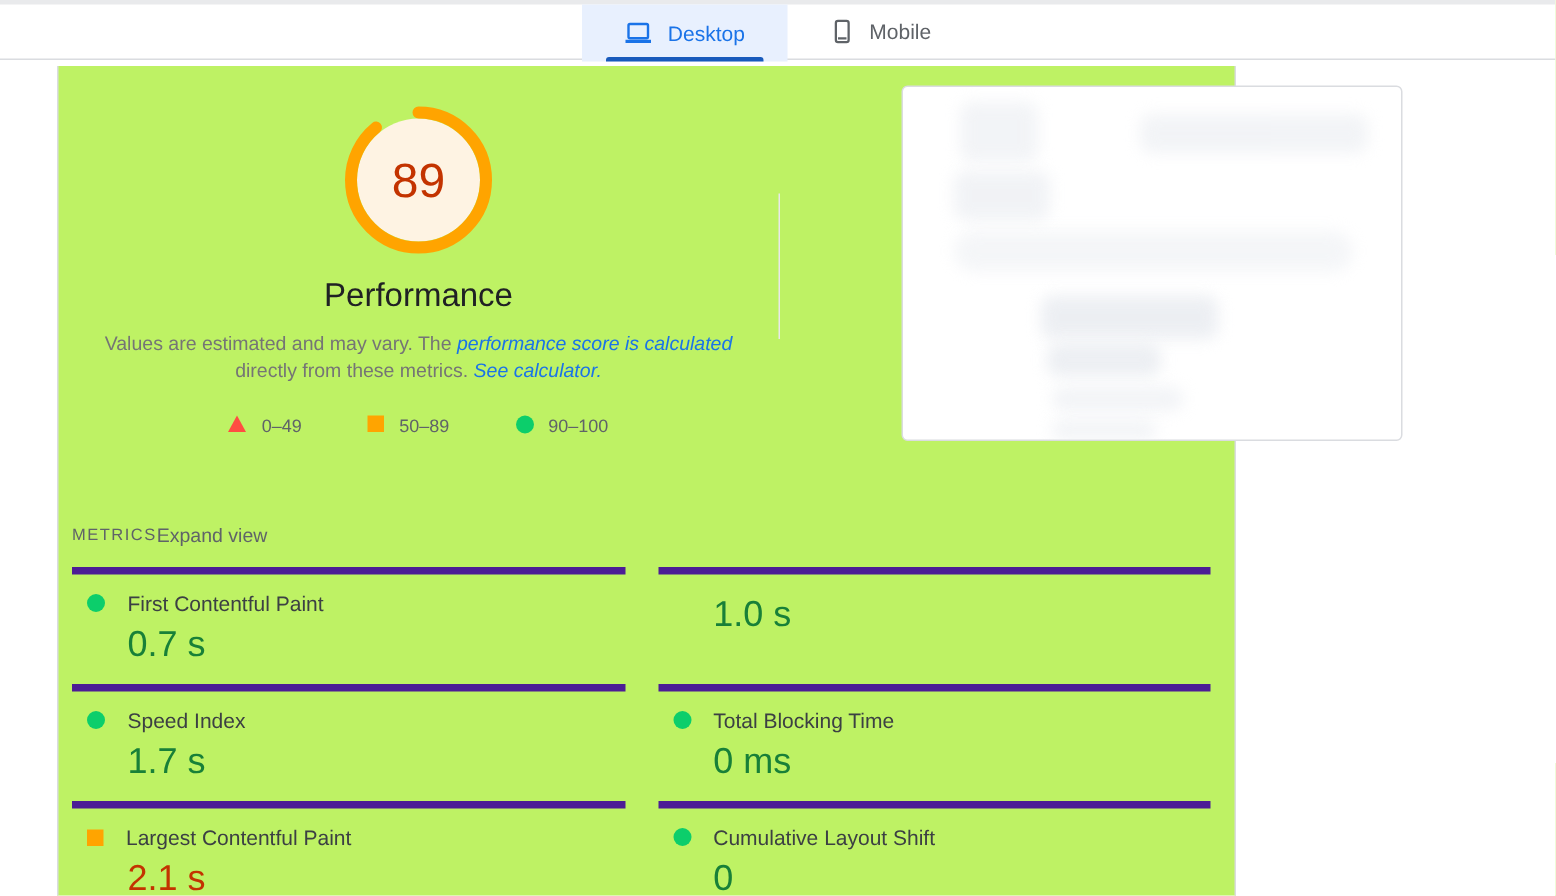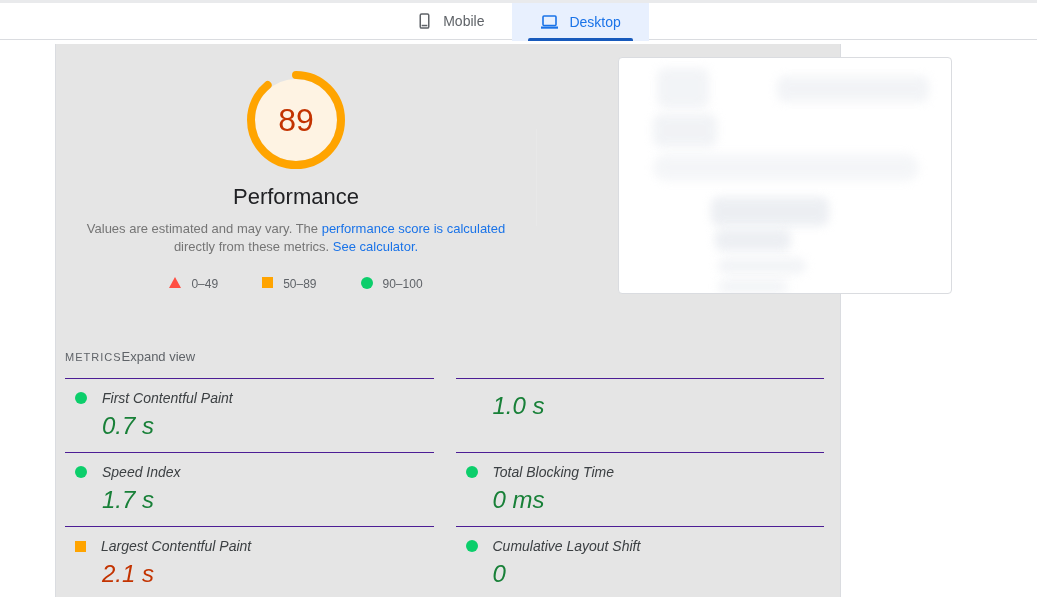--- a/index.html
+++ b/index.html
@@ -11,35 +11,35 @@
   .tabbar { height:37px; border-bottom:1px solid #DADCE0; display:flex;
             justify-content:center; align-items:stretch; position:relative; }
   .tab { display:flex; align-items:center; gap:10px; padding:0 28px;
          font-size:14px; font-weight:500; color:#5F6368; cursor:pointer; }
   .tab.active { background:#E8F0FE; color:#1A73E8; position:relative; margin-bottom:-2px; }
   .tab.active .indicator { position:absolute; left:16px; right:16px; bottom:0;
                            height:3px; background:#185ABC; border-radius:2px 2px 0 0; }
   .tab svg { display:block; }
 
   
-  .card { position:absolute; left:55px; top:44px; width:786px; height:553px;
-          border-left:1px solid #DADCE0; border-right:1px solid #DADCE0; background:#e5e5e5; }
+  .card { position:absolute; left:38px; top:44px; width:786px; height:553px;
+          border-left:1px solid #DADCE0; border-right:1px solid #DADCE0; background:#bef264; }
 
   
   .summary { position:relative; height:293px; }
   .summary-left { position:absolute; left:0; top:0; width:480px; text-align:center; }
   .v-divider { position:absolute; left:480px; top:85px; width:1px; height:97px; background:#E8E8E8; }
 
   .gauge-wrap { width:100px; height:100px; margin:26px auto 0; position:relative; }
   .gauge-wrap svg { display:block; }
   .gauge-score { position:absolute; inset:0; display:flex; align-items:center;
                  justify-content:center; font-size:32px; color:#C33300; }
   .perf-title { margin-top:14px; font-size:22px; font-weight:500; color:#202124; }
   .perf-desc { margin:10px auto 0; width:424px; font-size:13px; line-height:18px; color:#757575; }
-  .perf-desc a { color:#1A73E8; text-decoration:none; }
+  .perf-desc a { color:#1A73E8; text-decoration:none;font-style:italic; }
   .legend { margin-top:21px; display:flex; justify-content:center; gap:44px;
             font-size:12px; color:#5F6368; }
   .legend-item { display:flex; gap:10px; }
 
   .marker-triangle { width:0; height:0; border-left:6px solid transparent;
                      border-right:6px solid transparent; border-bottom:11px solid #FF4E42; }
   .marker-square { width:11px; height:11px; background:#FFA400; }
   .marker-circle { width:12px; height:12px; border-radius:50%; background:#0CCE6B; }
 
   
@@ -48,53 +48,53 @@
   .blob { position:absolute; background:#E8EBF0; border-radius:8px; filter:blur(5px); }
 
   
   .metrics { padding:0 16px 0 9px; }
   .metrics-head { display:flex; justify-content:flex-start; align-items:center;
                   padding:12px 0 14px 0; }
   .metrics-label { font-size:11px; letter-spacing:1px; color:#5F6368; font-weight:500; }
   .expand-view { font-size:13px; color:#5F6368; cursor:pointer; }
 
   .metrics-grid { display:grid; grid-template-columns:1fr 1fr; column-gap:22px; }
-  .metric-item { border-top:1px solid #4c1d95; padding:9px 0 12px 10px;font-style:italic; }
+  .metric-item { border-top:5px solid #4c1d95; padding:9px 0 12px 10px; }
   .metric-row { display:flex; align-items:center; gap:15px; height:20px; }
   .metric-name { font-size:14px; color:#3C4043; }
   .metric-value { margin:4px 0 0 27px; font-size:24px; line-height:28px; }
   .metric-item.good .metric-value { color:#188038; }
   .metric-item.average .metric-value { color:#C33300; }
   .metric-item.good .metric-marker { width:12px; height:12px; border-radius:50%; background:#0CCE6B; }
   .metric-item.average .metric-marker { width:11px; height:11px; background:#FFA400; }
 </style>
 </head>
 <body>
 
 <div class="top-strip"></div>
 
 <div class="tabbar">
-  <div class="tab">
-    <span>
-      <svg width="17" height="18" viewBox="0 0 18 18" fill="none" stroke="#5F6368" stroke-width="1.6">
-        <rect x="4.5" y="1.5" width="9" height="15" rx="1.5"></rect>
-        <line x1="6" y1="13.8" x2="12" y2="13.8"></line>
-      </svg>
-    </span>
-    <span>Mobile</span>
-  </div>
   <div class="tab active">
     <span>
       <svg width="19" height="18" viewBox="0 0 19 18" fill="none" stroke="#1A73E8" stroke-width="1.6">
         <rect x="3" y="3" width="13" height="9.5" rx="1"></rect>
         <line x1="1" y1="14.6" x2="18" y2="14.6" stroke-width="2.2"></line>
       </svg>
     </span>
     <span>Desktop</span>
     <span class="indicator"></span>
+  </div>
+  <div class="tab">
+    <span>
+      <svg width="17" height="18" viewBox="0 0 18 18" fill="none" stroke="#5F6368" stroke-width="1.6">
+        <rect x="4.5" y="1.5" width="9" height="15" rx="1.5"></rect>
+        <line x1="6" y1="13.8" x2="12" y2="13.8"></line>
+      </svg>
+    </span>
+    <span>Mobile</span>
   </div>
 </div>
 
 <div class="card">
 
   <div class="summary">
     <div class="summary-left">
 
       <div class="gauge-wrap">
         <svg width="100" height="100" viewBox="0 0 100 100">

